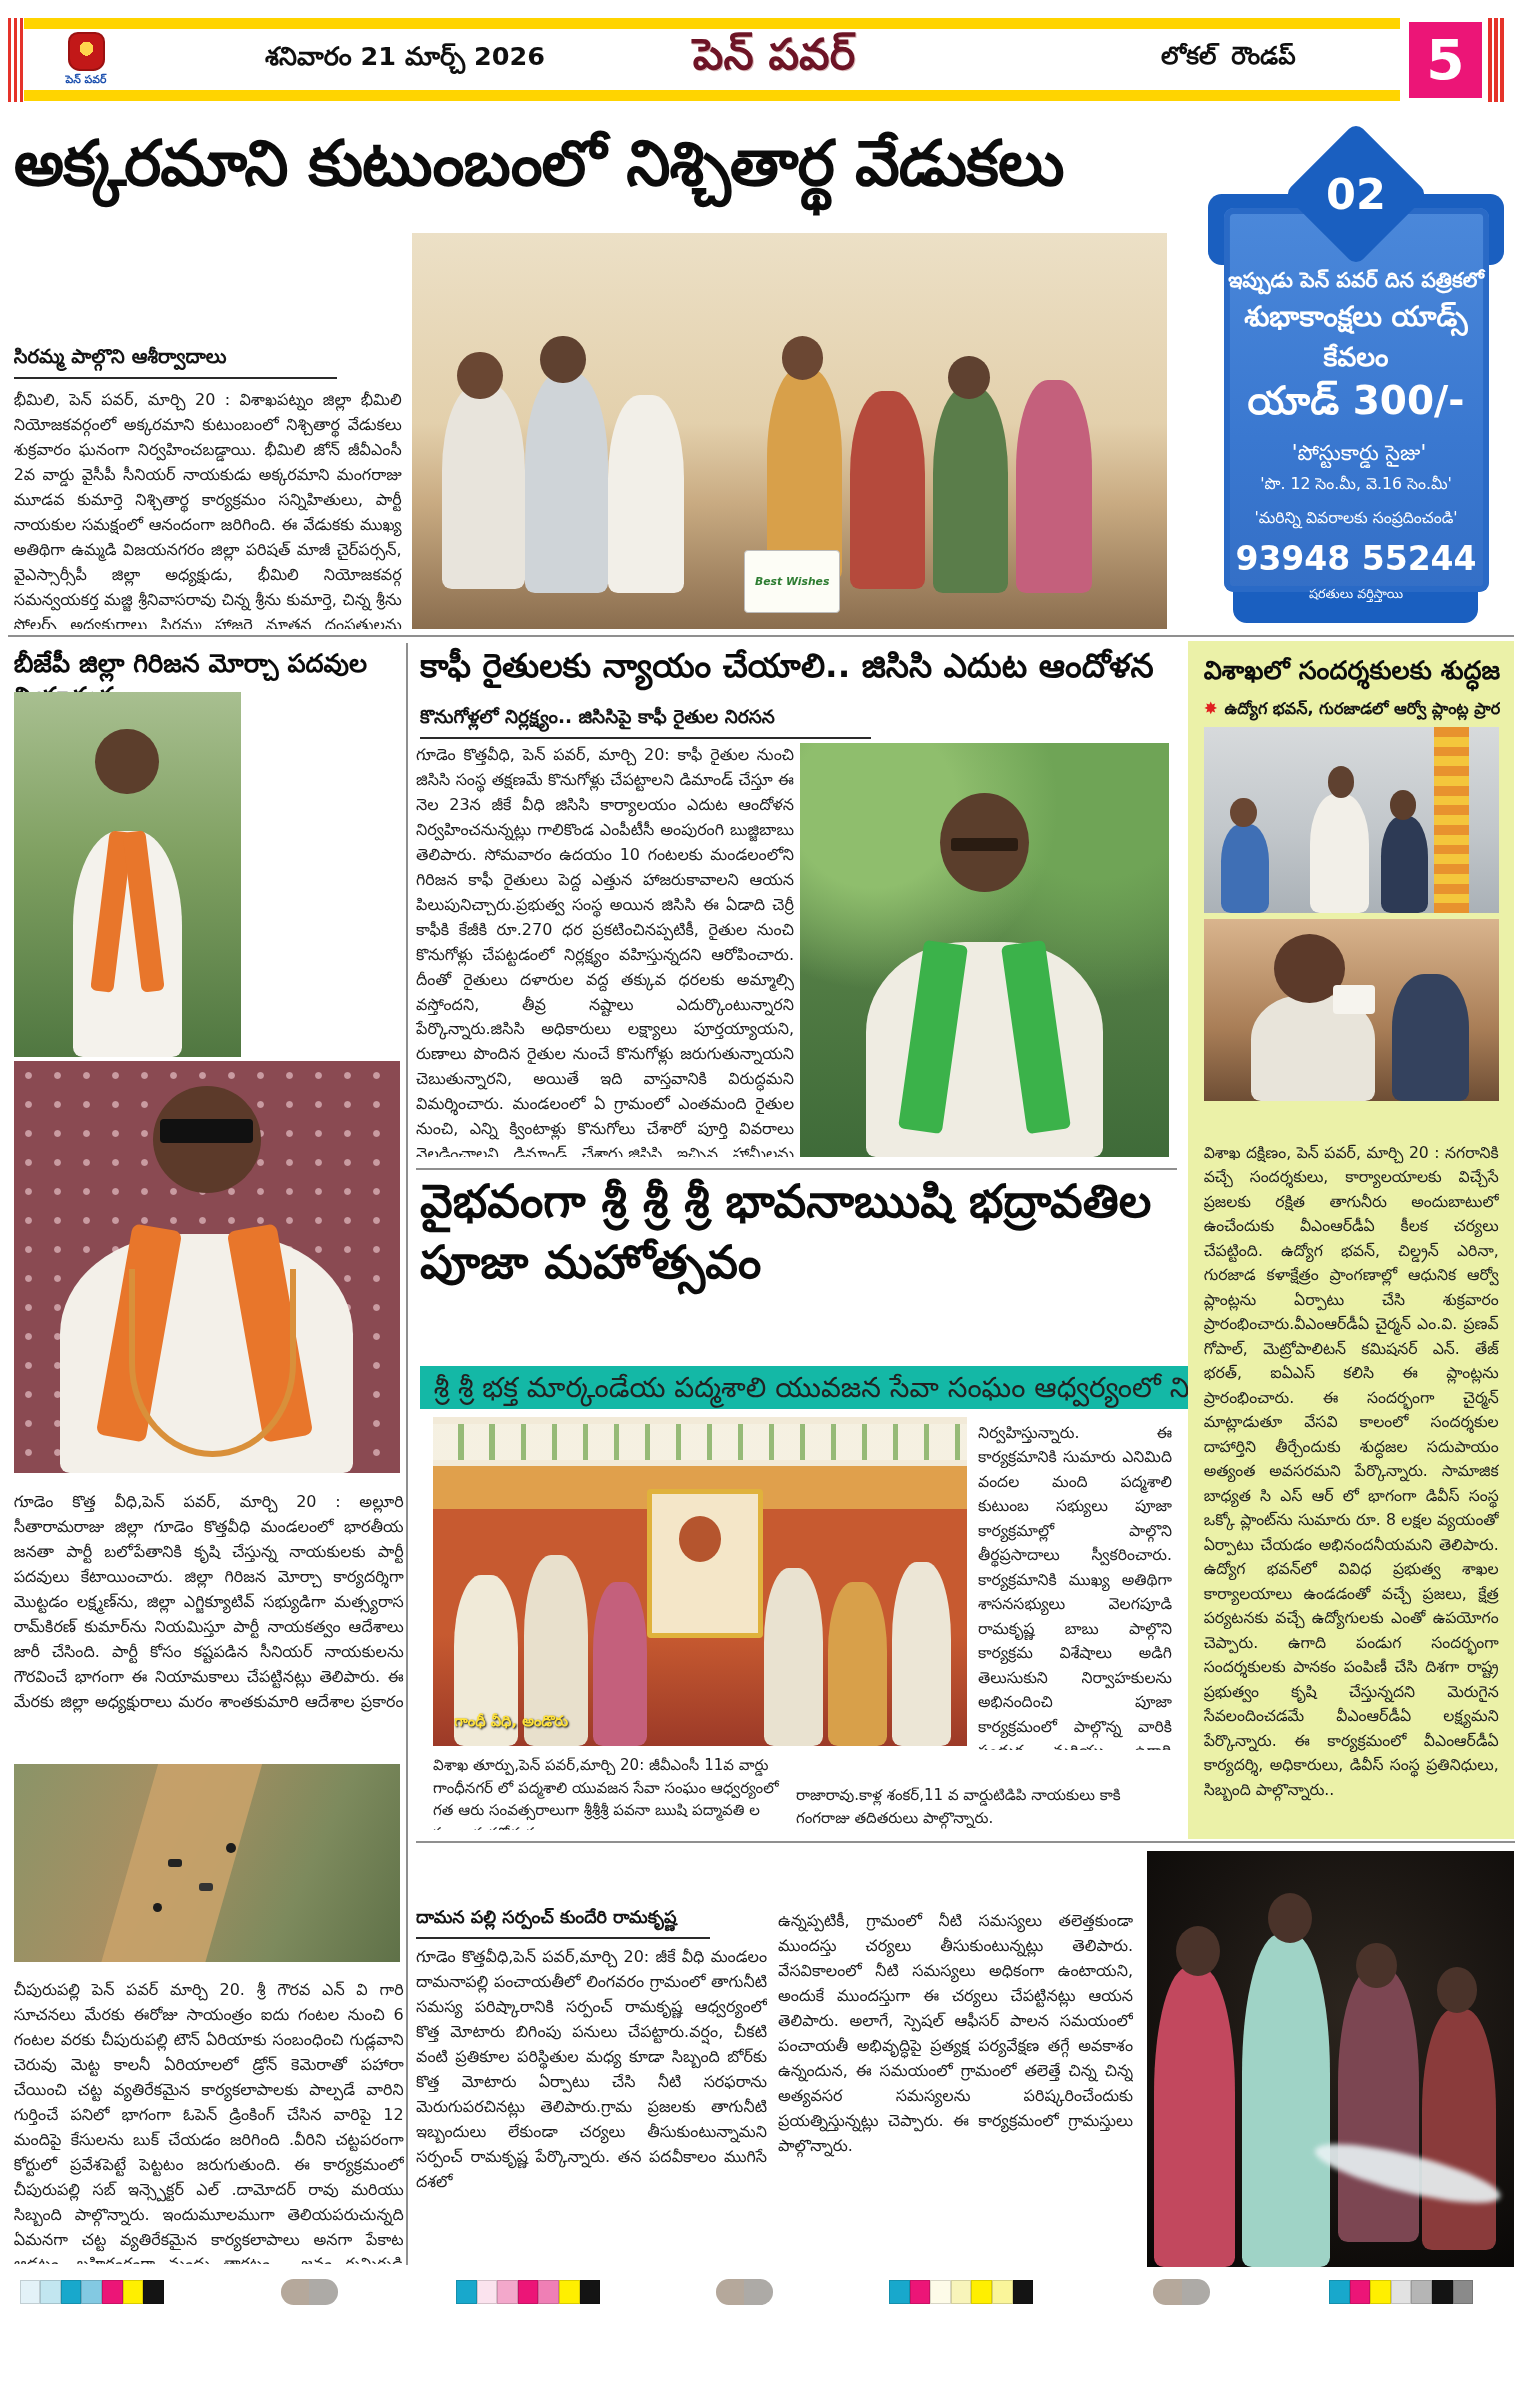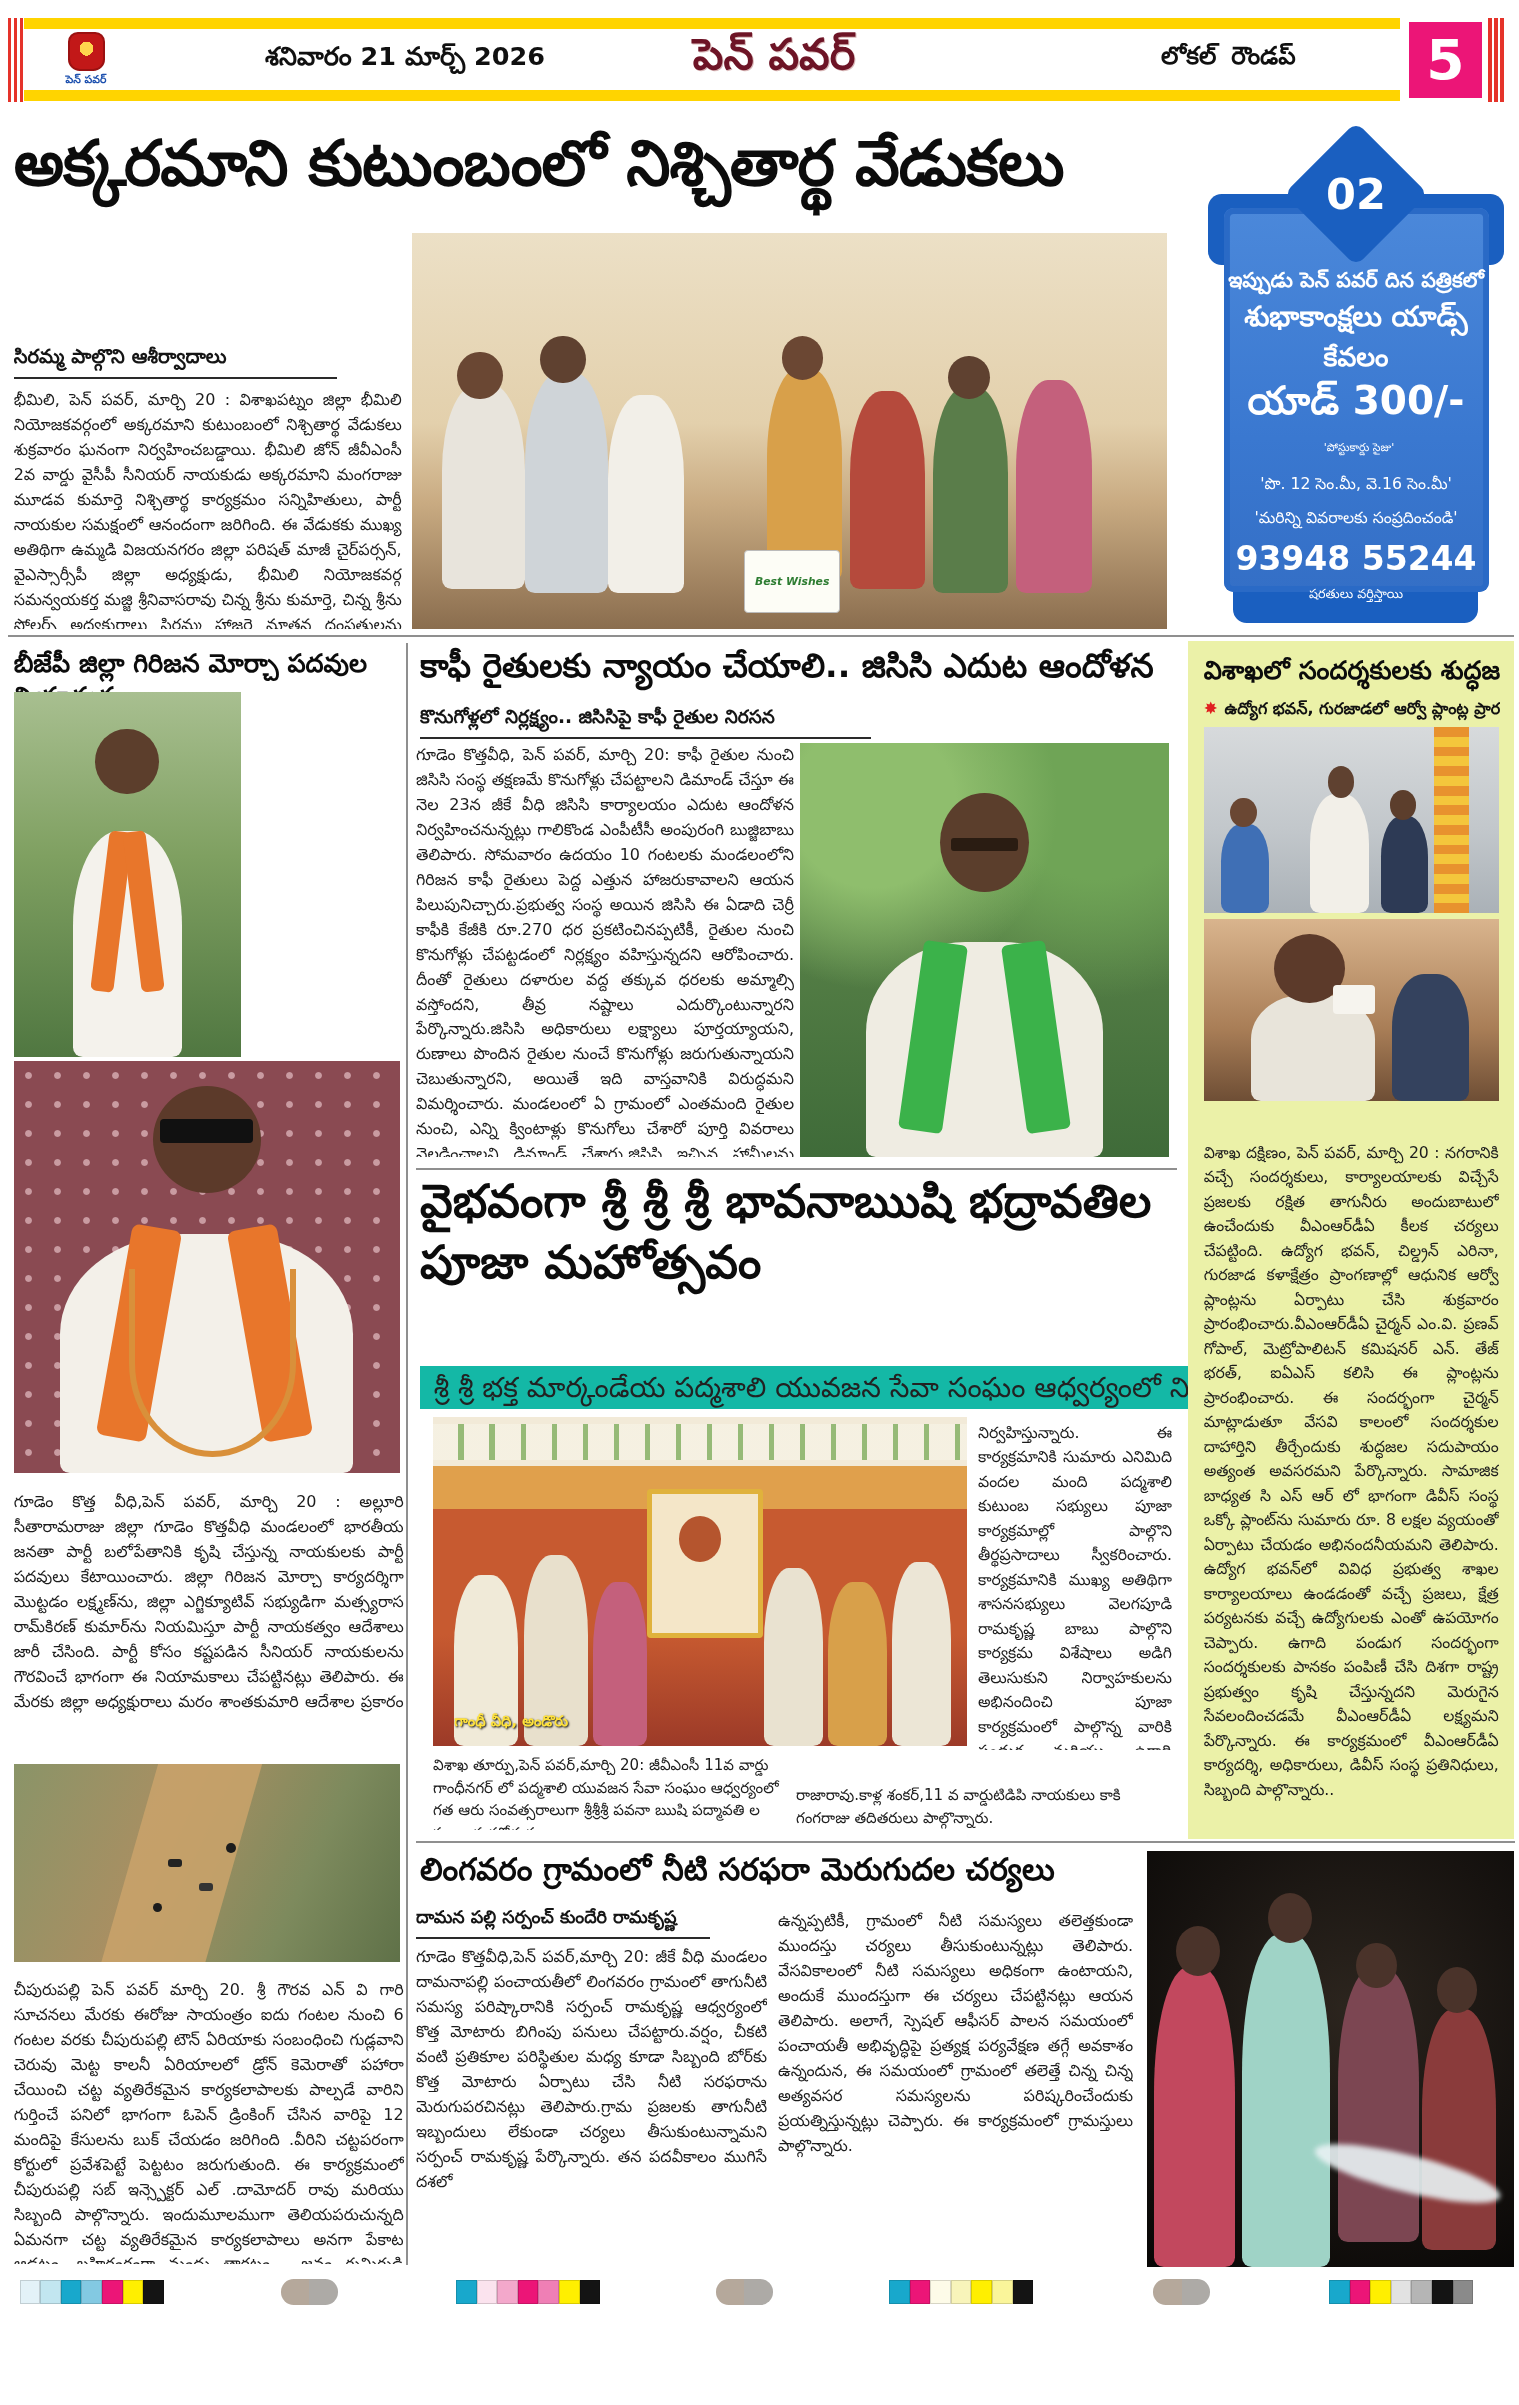--- a/index.html
+++ b/index.html
@@ -91,21 +91,21 @@
     <div class="abs ad-wing" style="left:9.8px;top:51px;width:296px;height:71px;"></div>
     <div class="abs ad-wing" style="left:35px;top:429px;width:245px;height:51px;"></div>
     <div class="abs ad-panel" style="left:25.5px;top:65px;width:265px;height:384px;"></div>
     <div class="abs ad-diamond" style="left:107px;top:0px;">
         <span>02</span>
       </div>
     <div class="abs ad-text" style="left:25.5px;top:125px;width:265px;font-size:20.6px;">ఇప్పుడు పెన్ పవర్ దిన పత్రికలో</div>
     <div class="abs ad-text" style="left:25.5px;top:157px;width:265px;font-size:28px;">శుభాకాంక్షలు యాడ్స్</div>
     <div class="abs ad-text" style="left:25.5px;top:198px;width:265px;font-size:26.5px;">కేవలం</div>
     <div class="abs ad-text" style="left:25.5px;top:235px;width:265px;font-size:39px;">యాడ్ 300/-</div>
-    <div class="abs ad-text" style="left:25.5px;top:298px;width:271px;font-size:11px;font-weight:400;">'పోస్టుకార్డు సైజు'</div>
+    <div class="abs ad-text" style="left:25.5px;top:298px;width:271px;font-size:21px;font-weight:400;">'పోస్టుకార్డు సైజు'</div>
     <div class="abs ad-text" style="left:25.5px;top:331px;width:265px;font-size:15.7px;font-weight:400;">'పొ. 12 సెం.మీ, వె.16 సెం.మీ'</div>
     <div class="abs ad-text" style="left:25.5px;top:365px;width:265px;font-size:15.7px;font-weight:400;">'మరిన్ని వివరాలకు సంప్రదించండి'</div>
     <div class="abs ad-text" style="left:25.5px;top:396px;width:265px;font-size:33px;">93948 55244</div>
     <div class="abs ad-text" style="left:25.5px;top:443px;width:265px;font-size:12.7px;font-weight:400;">షరతులు వర్తిస్తాయి</div>
   </div>
 
   <div class="abs divider" style="left:7.8px;top:635px;width:1506px;height:2px;"></div>
   <div class="abs divider" style="left:406px;top:643px;width:2px;height:1622px;"></div>
   <div class="abs divider" style="left:416px;top:1168px;width:761px;height:2px;"></div>
   <div class="abs divider" style="left:416px;top:1841px;width:1099px;height:2px;"></div>
@@ -185,21 +185,20 @@
     </div>
     <div class="abs photo" style="left:15.7px;top:278px;width:295px;height:182px;background:linear-gradient(180deg,#d9b48d 0%,#a97e57 60%,#6e4e35 100%);">
       <div class="fig" style="left:16%;bottom:0;width:42%;height:58%;background:#e8e4da;"></div>
       <div class="head-blob" style="left:24%;top:8%;width:24%;height:38%;background:#5c3a2a;"></div>
       <div class="abs" style="left:44%;top:36%;width:14%;height:16%;background:#f6f4ee;border-radius:3.9px;"></div>
       <div class="fig" style="left:64%;bottom:0;width:26%;height:70%;background:#34425e;"></div>
     </div>
     <div class="abs body-text" style="left:15.7px;top:500px;width:295px;height:682px;font-size:15.7px;">విశాఖ దక్షిణం, పెన్ పవర్, మార్చి 20 : నగరానికి వచ్చే సందర్శకులు, కార్యాలయాలకు విచ్చేసే ప్రజలకు రక్షిత తాగునీరు అందుబాటులో ఉంచేందుకు వీఎంఆర్‌డీఏ కీలక చర్యలు చేపట్టింది. ఉద్యోగ భవన్, చిల్డ్రన్ ఎరినా, గురజాడ కళాక్షేత్రం ప్రాంగణాల్లో ఆధునిక ఆర్వో ప్లాంట్లను ఏర్పాటు చేసి శుక్రవారం ప్రారంభించారు.వీఎంఆర్‌డీఏ చైర్మన్ ఎం.వి. ప్రణవ్ గోపాల్, మెట్రోపాలిటన్ కమిషనర్ ఎన్. తేజ్ భరత్, ఐఏఎస్ కలిసి ఈ ప్లాంట్లను ప్రారంభించారు. ఈ సందర్భంగా చైర్మన్ మాట్లాడుతూ వేసవి కాలంలో సందర్శకుల దాహార్తిని తీర్చేందుకు శుద్ధజల సదుపాయం అత్యంత అవసరమని పేర్కొన్నారు. సామాజిక బాధ్యత సి ఎస్ ఆర్ లో భాగంగా డివీస్ సంస్థ ఒక్కో ప్లాంట్‌ను సుమారు రూ. 8 లక్షల వ్యయంతో ఏర్పాటు చేయడం అభినందనీయమని తెలిపారు. ఉద్యోగ భవన్‌లో వివిధ ప్రభుత్వ శాఖల కార్యాలయాలు ఉండడంతో వచ్చే ప్రజలు, క్షేత్ర పర్యటనకు వచ్చే ఉద్యోగులకు ఎంతో ఉపయోగం చెప్పారు. ఉగాది పండుగ సందర్భంగా సందర్శకులకు పానకం పంపిణీ చేసి దిశగా రాష్ట్ర ప్రభుత్వం కృషి చేస్తున్నదని మెరుగైన సేవలందించడమే వీఎంఆర్‌డీఏ లక్ష్యమని పేర్కొన్నారు. ఈ కార్యక్రమంలో వీఎంఆర్‌డీఏ కార్యదర్శి, అధికారులు, డివీస్ సంస్థ ప్రతినిధులు, సిబ్బంది పాల్గొన్నారు..</div>
   </div>
 
-  <div class="abs head sec-headline" style="left:420px;top:1849px;width:725px;height:53px;font-size:31px;white-space:nowrap;">లింగవరం గ్రామంలో నీటి సరఫరా మెరుగుదల చర్యలు</div>
   <div class="abs subhead" style="left:416px;top:1907px;width:294px;font-size:17.6px;">దామన పల్లి సర్పంచ్ కుందేరి రామకృష్ణ</div>
   <div class="abs body-text" style="left:416px;top:1945px;width:351px;height:323px;">గూడెం కొత్తవీధి,పెన్ పవర్,మార్చి 20: జీకే వీధి మండలం దామనాపల్లి పంచాయతీలో లింగవరం గ్రామంలో తాగునీటి సమస్య పరిష్కారానికి సర్పంచ్ రామకృష్ణ ఆధ్వర్యంలో కొత్త మోటారు బిగింపు పనులు చేపట్టారు.వర్షం, చీకటి వంటి ప్రతికూల పరిస్థితుల మధ్య కూడా సిబ్బంది బోర్‌కు కొత్త మోటారు ఏర్పాటు చేసి నీటి సరఫరాను మెరుగుపరచినట్లు తెలిపారు.గ్రామ ప్రజలకు తాగునీటి ఇబ్బందులు లేకుండా చర్యలు తీసుకుంటున్నామని సర్పంచ్ రామకృష్ణ పేర్కొన్నారు. తన పదవీకాలం ముగిసే దశలో</div>
   <div class="abs body-text" style="left:778px;top:1909px;width:355px;height:359px;">ఉన్నప్పటికీ, గ్రామంలో నీటి సమస్యలు తలెత్తకుండా ముందస్తు చర్యలు తీసుకుంటున్నట్లు తెలిపారు. వేసవికాలంలో నీటి సమస్యలు అధికంగా ఉంటాయని, అందుకే ముందస్తుగా ఈ చర్యలు చేపట్టినట్లు ఆయన తెలిపారు. అలాగే, స్పెషల్ ఆఫీసర్ పాలన సమయంలో పంచాయతీ అభివృద్ధిపై ప్రత్యక్ష పర్యవేక్షణ తగ్గే అవకాశం ఉన్నందున, ఈ సమయంలో గ్రామంలో తలెత్తే చిన్న చిన్న అత్యవసర సమస్యలను పరిష్కరించేందుకు ప్రయత్నిస్తున్నట్లు చెప్పారు. ఈ కార్యక్రమంలో గ్రామస్తులు పాల్గొన్నారు.</div>
 
   <div class="abs photo" style="left:1147px;top:1851px;width:367px;height:416px;background:radial-gradient(circle at 55% 38%,#2c251e 0%,#171310 55%,#070605 100%);">
     <div class="fig" style="left:2%;bottom:0;width:22%;height:72%;background:#c2485e;"></div>
     <div class="fig" style="left:26%;bottom:0;width:24%;height:80%;background:#9fd3c6;"></div>
     <div class="fig" style="left:52%;bottom:6%;width:22%;height:66%;background:#7c4652;"></div>
     <div class="fig" style="left:75%;bottom:4%;width:20%;height:58%;background:#8a3b3b;"></div>
     <div class="head-blob" style="left:8%;top:18%;width:12%;height:12%;background:#4a332a;"></div>

